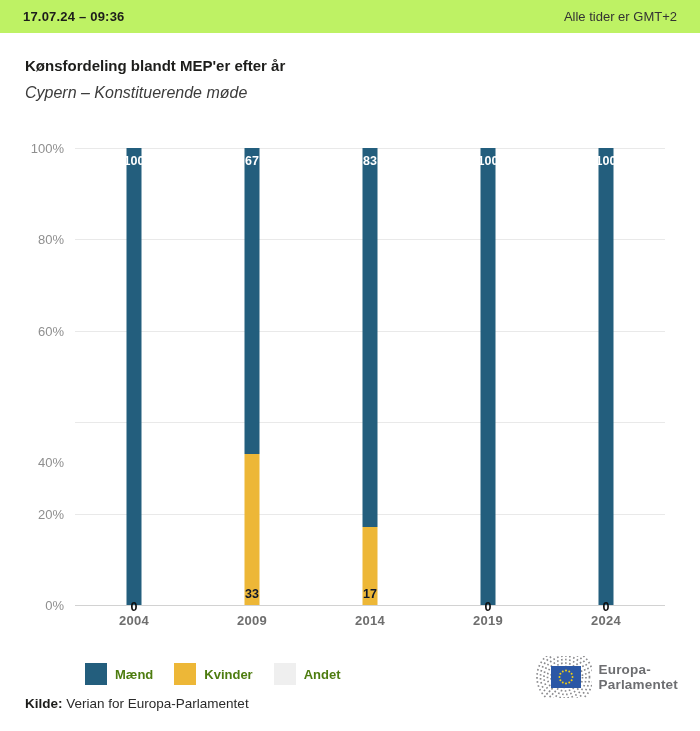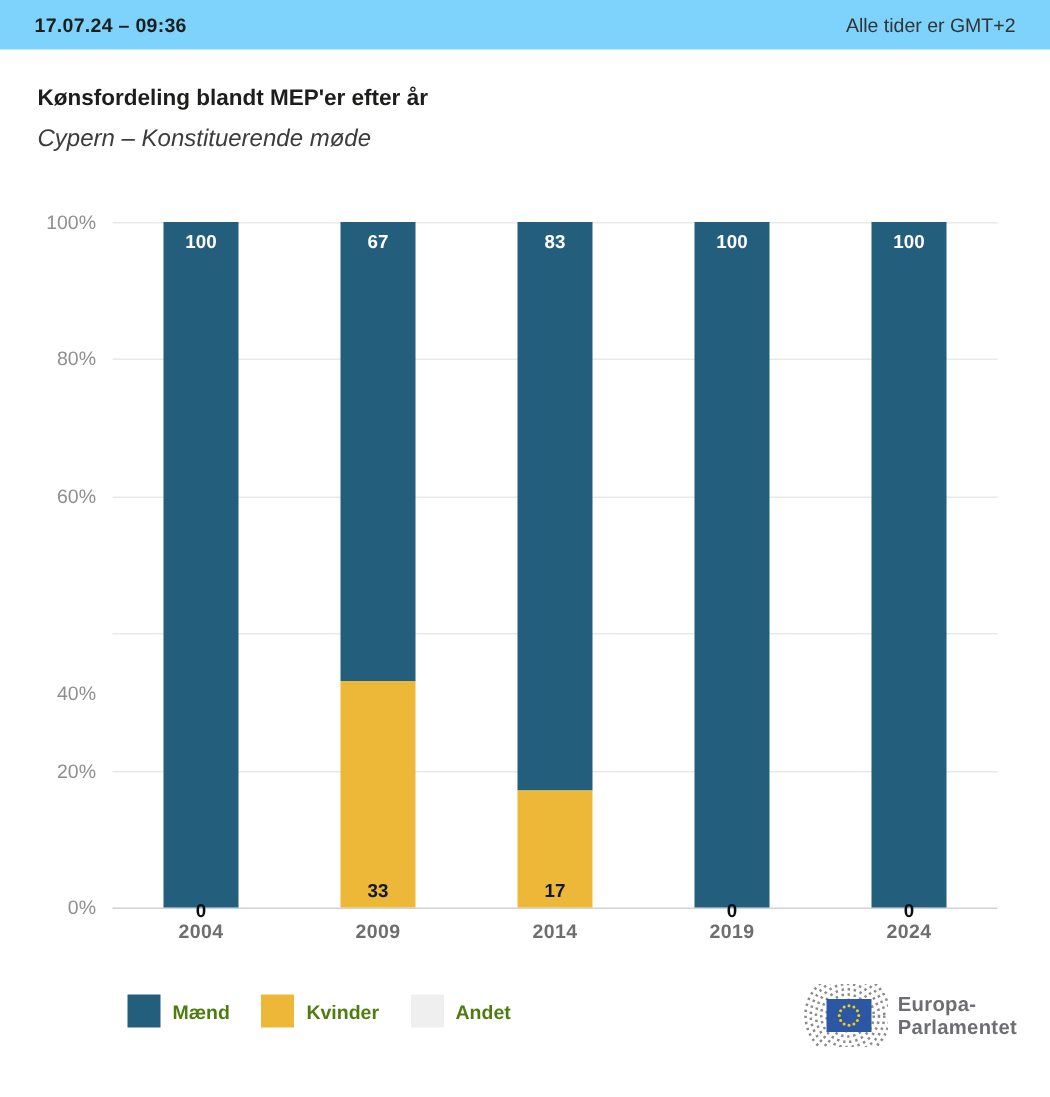--- a/index.html
+++ b/index.html
@@ -2,38 +2,38 @@
 <html><head>
 <meta charset="utf-8">
 <style>
   html,body{margin:0;padding:0;background:#fff;}
   .screen{
     position:relative;width:700px;height:731px;background:#ffffff;
     font-family:"Liberation Sans",sans-serif;overflow:hidden;color:#1d1d1b;
   }
   
   .topbar{
-    position:absolute;top:0;left:0;right:0;height:33px;background:#7dd3fc;
+    position:absolute;top:0;left:0;right:0;height:33px;background:#bef264;
     display:flex;justify-content:space-between;align-items:center;
     padding:0 23px;box-sizing:border-box;font-size:13px;
   }
   .topbar .dt{font-weight:bold;color:#1d1d1b;letter-spacing:.2px;}
   .topbar .tz{color:#333333;}
   
   .title{position:absolute;left:25px;top:57px;margin:0;font-size:15px;font-weight:bold;color:#1d1d1b;text-align:center;}
   .subtitle{position:absolute;left:25px;top:84px;margin:0;font-size:16px;font-weight:400;color:#3c3c3c;font-style:italic;}
   
   .plot{position:absolute;left:75px;top:148px;width:590px;height:457px;}
   .gridline{position:absolute;left:0;right:0;height:1px;background:#e9e9e9;}
   .gridline.axisline{background:#d2d2d2;}
   .ytick{
     position:absolute;right:calc(100% + 11px);transform:translateY(-50%);
     color:#8f8f8f;font-size:13px;white-space:nowrap;
   }
-  .bar{position:absolute;top:0;bottom:0;width:50px;transform:translateX(-50%);}
+  .bar{position:absolute;top:0;bottom:0;width:15px;transform:translateX(-50%);}
   .seg{position:absolute;left:0;right:0;}
   .val{position:absolute;left:-10px;right:-10px;text-align:center;font-weight:bold;font-size:12.5px;}
   .val-men{top:6px;color:#ffffff;}
   .val-women.inside{bottom:4px;color:#0f172a;}
   .val-women.zero{bottom:-9px;color:#0d0d0d;}
   .xtick{
     position:absolute;top:calc(100% + 8px);left:-35px;right:-35px;text-align:center;
     color:#6e6e6e;font-weight:bold;font-size:13px;letter-spacing:.3px;
   }
   
@@ -122,20 +122,21 @@
       <div class="legend-item">
         <span class="legend-swatch" style="background: rgb(237, 183, 55);"></span>
         <span class="legend-label">Kvinder</span>
       </div>
       <div class="legend-item">
         <span class="legend-swatch" style="background: rgb(239, 239, 239);"></span>
         <span class="legend-label">Andet</span>
       </div>
     </div>
 
+  <p class="source"><strong>Kilde:</strong> <span>Verian for Europa-Parlamentet</span></p>
 
   <div class="logo">
     <svg width="78" height="42" viewBox="0 0 78 42" aria-hidden="true">
       <g stroke="#8b8b8e" fill="none" stroke-width="1.7" stroke-dasharray="1.6 2.5">
         <circle cx="51" cy="21" r="7"></circle>
         <circle cx="51" cy="21" r="10.5"></circle>
         <circle cx="51" cy="21" r="14"></circle>
         <circle cx="51" cy="21" r="17.5"></circle>
         <circle cx="51" cy="21" r="21"></circle>
         <circle cx="51" cy="21" r="24.5"></circle>

